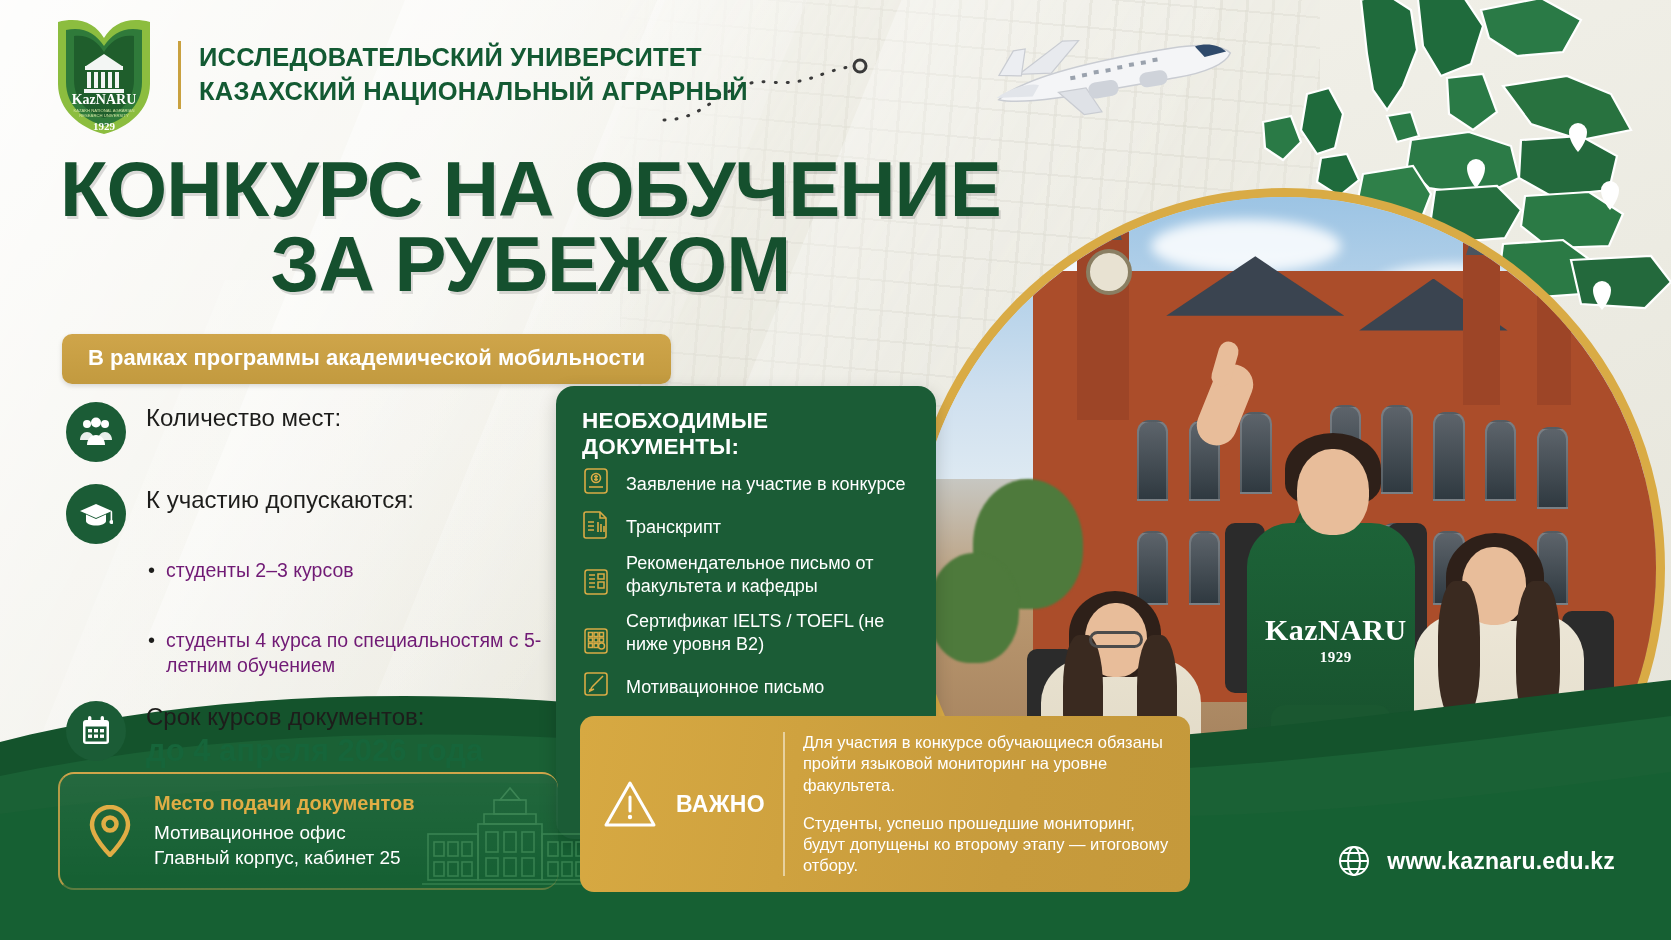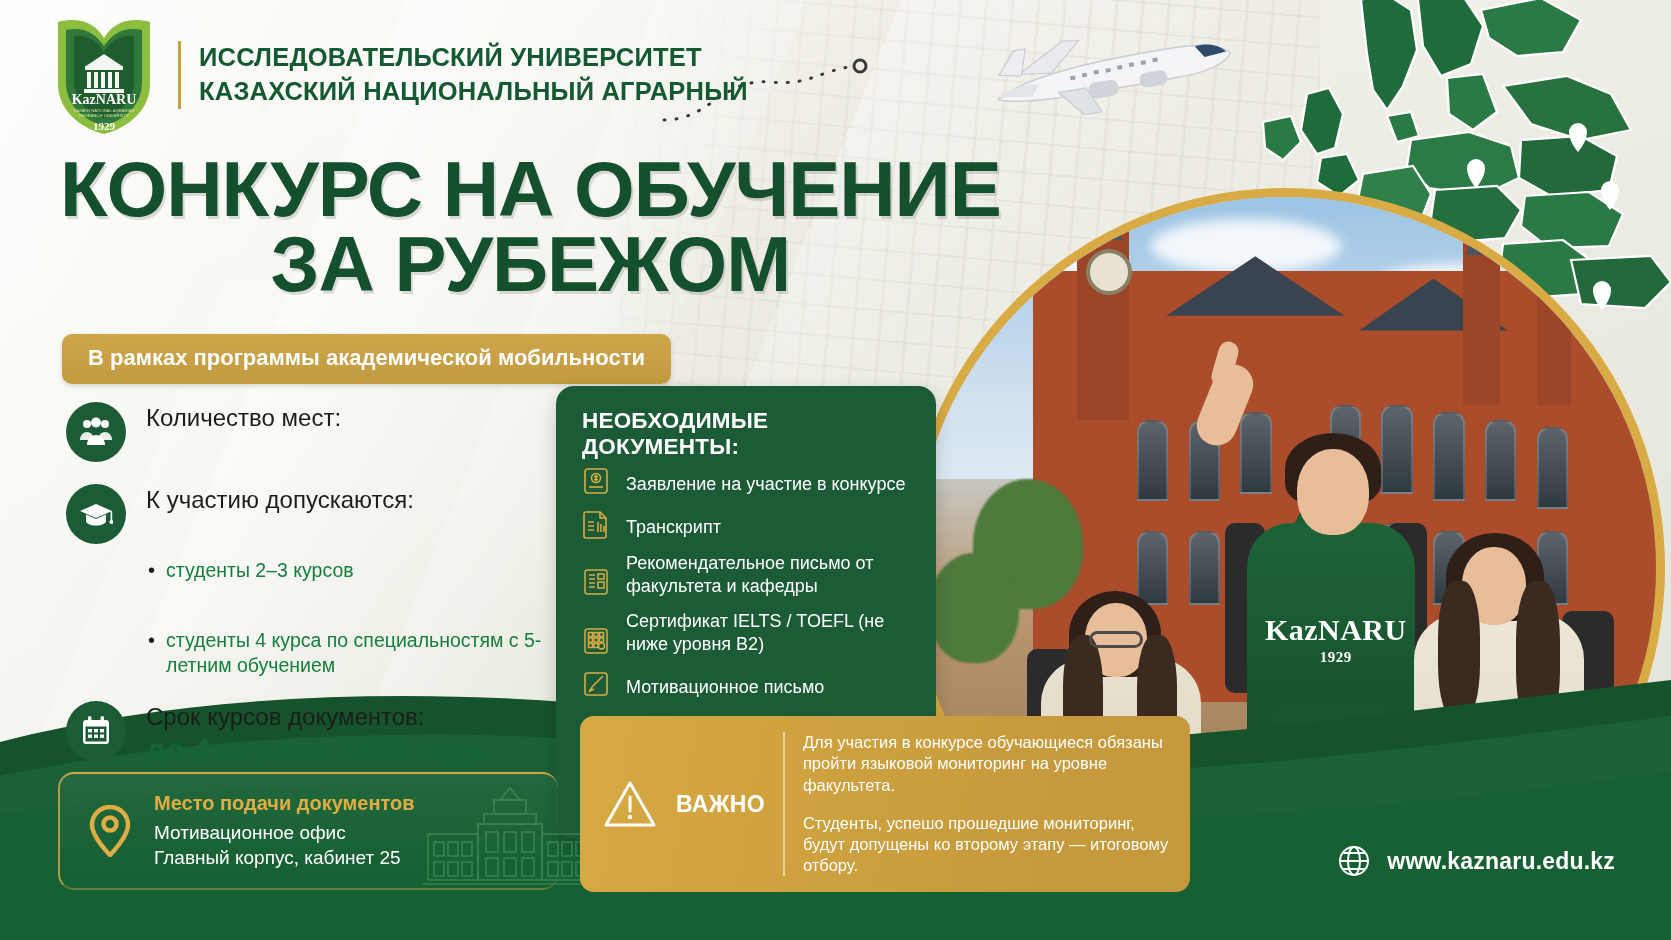--- a/index.html
+++ b/index.html
@@ -172,21 +172,21 @@
     flex: none; width: 60px; height: 60px; border-radius: 50%;
     background: #1b5c36; display:flex; align-items:center; justify-content:center;
   }
   .circ svg { width: 34px; height: 34px; }
   .info-body { padding-top: 2px; }
   .info-title { font-size: 24px; color:#1d1d1b; line-height: 1.15; }
   .info-big { font-size: 31px; font-weight: 800; color:#135a33; line-height: 1.25; margin-top: 1px; }
   .info-big.dark { color:#16653a; }
   .bullets { margin: 5px 0 0 0; padding: 0; list-style: none; }
   .bullets li {
-    font-size: 19.5px; color:#15803d; line-height: 1.33; padding-left: 20px; position: relative; margin-top: 44px;
+    font-size: 19.5px; color:#701a75; line-height: 1.33; padding-left: 20px; position: relative; margin-top: 44px;
   }
   .bullets li::before {
     content:"•"; position:absolute; left: 2px; top: -1px; font-size: 20px; color:#1d1d1b;
   }
 
   
   .docs {
     position: absolute; left: 556px; top: 386px;
     width: 380px;
     background: #1b5c36;

